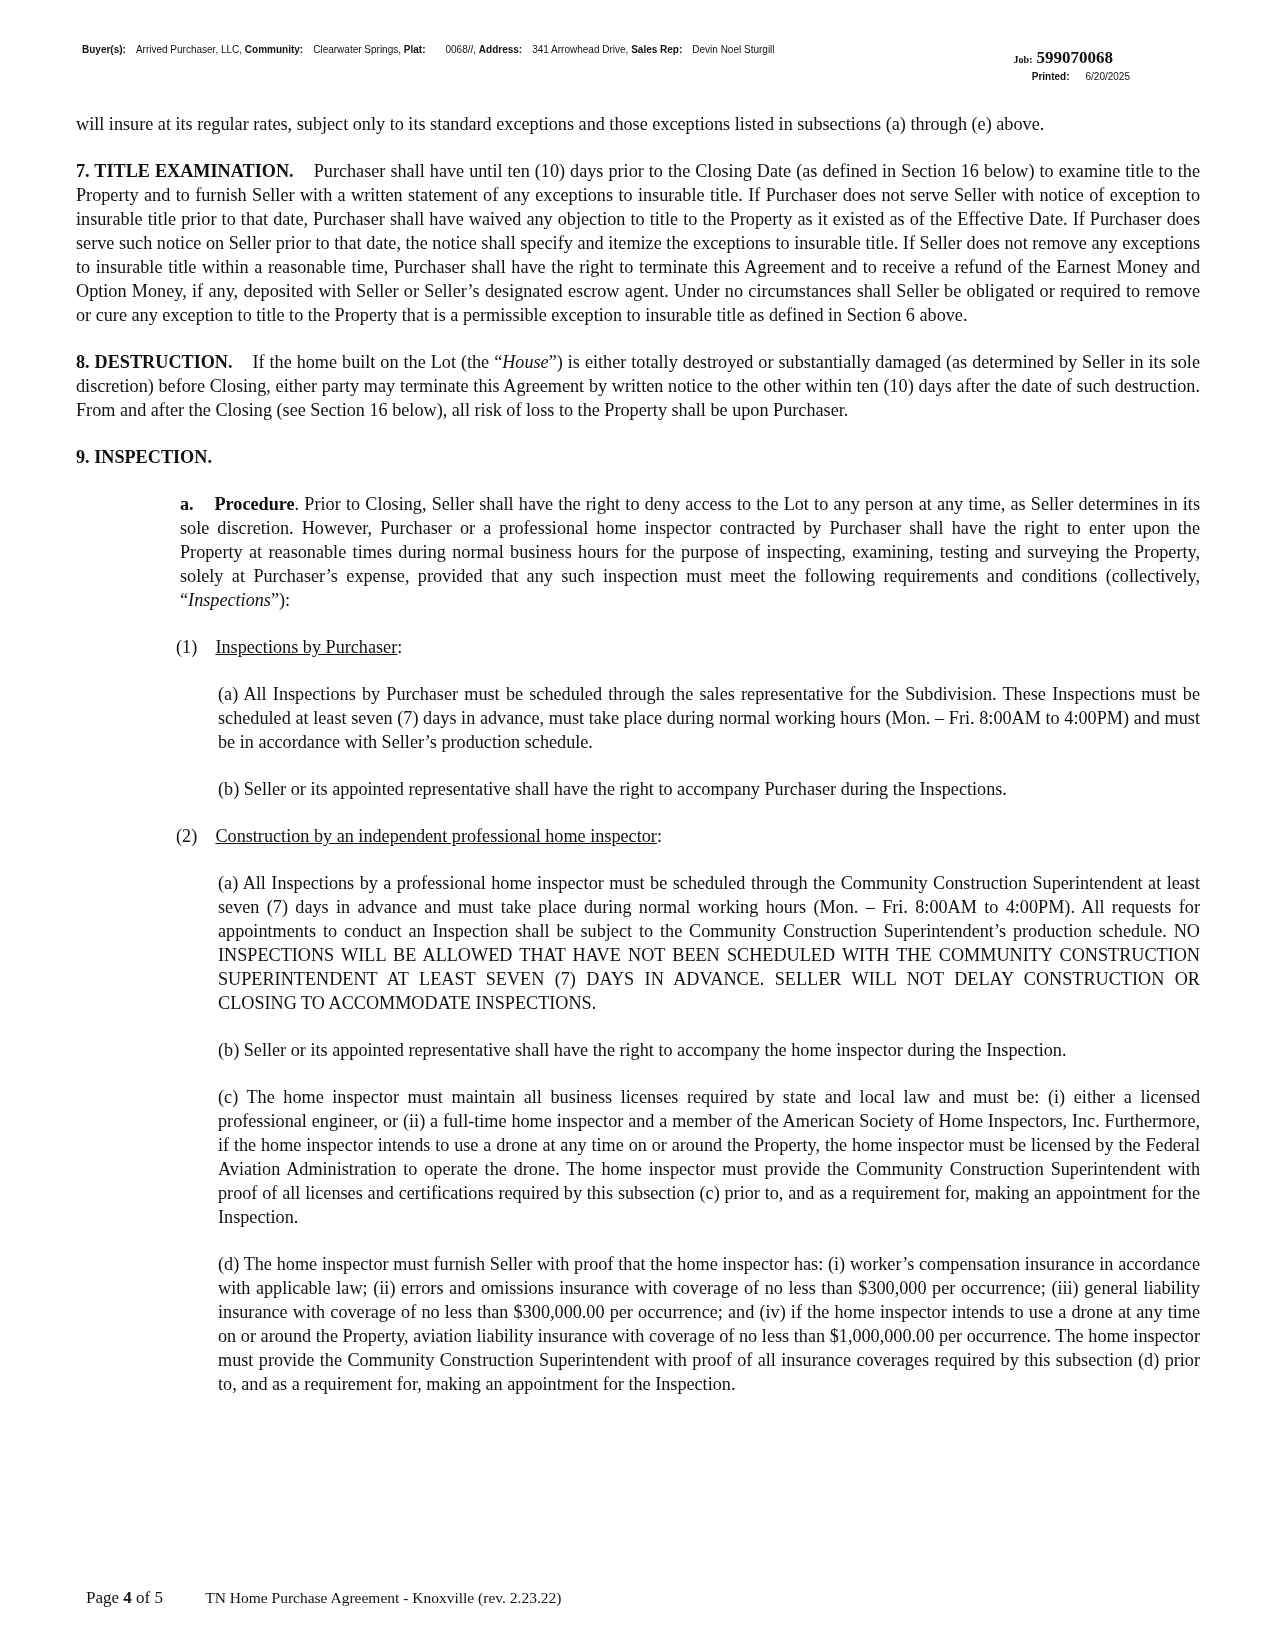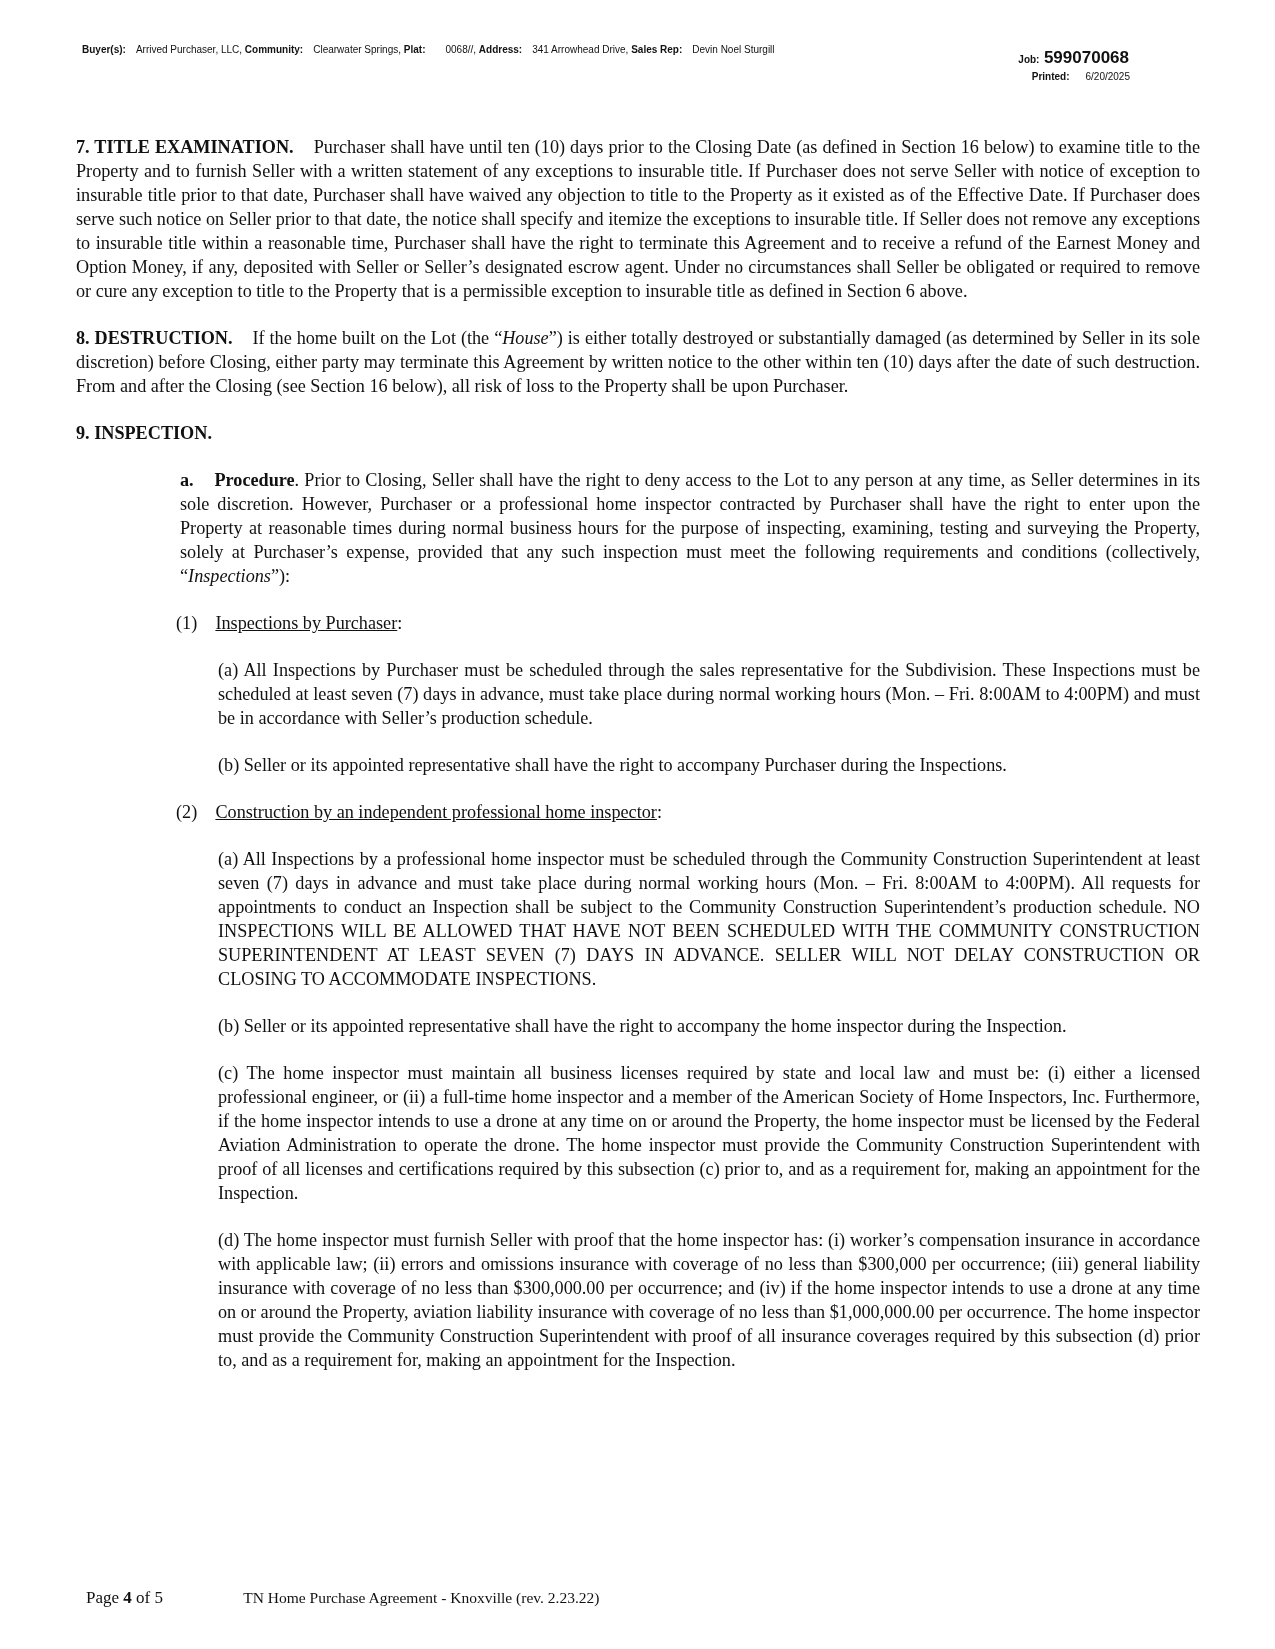--- a/index.html
+++ b/index.html
@@ -1,35 +1,35 @@
 <!DOCTYPE html>
 <html><head>
 <meta charset="utf-8">
 <style>
   html, body { margin: 0; padding: 0; background: #ffffff; }
   body { width: 1275px; height: 1649px; position: relative; overflow: hidden; color: #111; }
   .hdr { position: absolute; top: 44px; left: 82px; font-family: "Liberation Sans", sans-serif; font-size: 10px; color: #111; white-space: nowrap; }
   .hdr b { font-weight: bold; }
   .hdr .sp { display: inline-block; width: 10px; }
-  .job { position: absolute; top: 48px; right: 146px; font-family: Liberation Sans, sans-serif; text-align: left; }
+  .job { position: absolute; top: 48px; right: 162px; font-family: Liberation Serif, serif; text-align: left; }
   .job .jl { font-size: 10px; font-weight: bold; }
   .job .jv { font-size: 17px; font-weight: bold; }
   .printed { position: absolute; top: 71px; right: 145px; font-family: "Liberation Sans", sans-serif; font-size: 10px; }
   .printed b { font-weight: bold; margin-right: 16px; }
   .content { position: absolute; left: 76px; top: 112px; width: 1124px; font-family: "Liberation Serif", serif; font-size: 18.2px; line-height: 24px; }
   .content p { margin: 0; text-align: justify; }
   .gap { height: 23px; }
   .b { font-weight: bold; }
   .i { font-style: italic; }
   .u { text-decoration: underline; }
   .ind1 { padding-left: 104px; }
   .ind2 { padding-left: 100px; }
   .ind3 { padding-left: 142px; }
   .footer { position: absolute; top: 1588px; left: 86px; font-family: "Liberation Serif", serif; font-size: 17px; white-space: nowrap; }
-  .footer .ft { margin-left: 76px; font-size: 15.5px; }
+  .footer .ft { margin-left: 38px; font-size: 15.5px; }
 </style>
 </head>
 <body>
 
 <div class="hdr">
   <b>Buyer(s):</b><span class="sp"></span><span>Arrived Purchaser, LLC,</span>
   <b>Community:</b><span class="sp"></span><span>Clearwater Springs,</span>
   <b>Plat:</b><span class="sp"></span><span class="sp"></span><span>0068//,</span>
   <b>Address:</b><span class="sp"></span><span>341 Arrowhead Drive,</span>
   <b>Sales Rep:</b><span class="sp"></span><span>Devin Noel Sturgill</span>
@@ -37,20 +37,21 @@
 
 <div class="job">
   <span class="jl">Job:</span>
   <span class="jv">599070068</span>
 </div>
 <div class="printed">
   <b>Printed:</b><span>6/20/2025</span>
 </div>
 
 <div class="content">
+  <p>will insure at its regular rates, subject only to its standard exceptions and those exceptions listed in subsections (a) through (e) above.</p>
   <div class="gap"></div>
 
   <p>
     <span class="b">7. TITLE EXAMINATION.</span>&nbsp;&nbsp;&nbsp;
     <span>Purchaser shall have until ten (10) days prior to the Closing Date (as defined in Section 16 below) to examine title to the Property and to furnish Seller with a written statement of any exceptions to insurable title. If Purchaser does not serve Seller with notice of exception to insurable title prior to that date, Purchaser shall have waived any objection to title to the Property as it existed as of the Effective Date. If Purchaser does serve such notice on Seller prior to that date, the notice shall specify and itemize the exceptions to insurable title. If Seller does not remove any exceptions to insurable title within a reasonable time, Purchaser shall have the right to terminate this Agreement and to receive a refund of the Earnest Money and Option Money, if any, deposited with Seller or Seller’s designated escrow agent. Under no circumstances shall Seller be obligated or required to remove or cure any exception to title to the Property that is a permissible exception to insurable title as defined in Section 6 above.</span>
   </p>
   <div class="gap"></div>
 
   <p>
     <span class="b">8. DESTRUCTION.</span>&nbsp;&nbsp;&nbsp;

